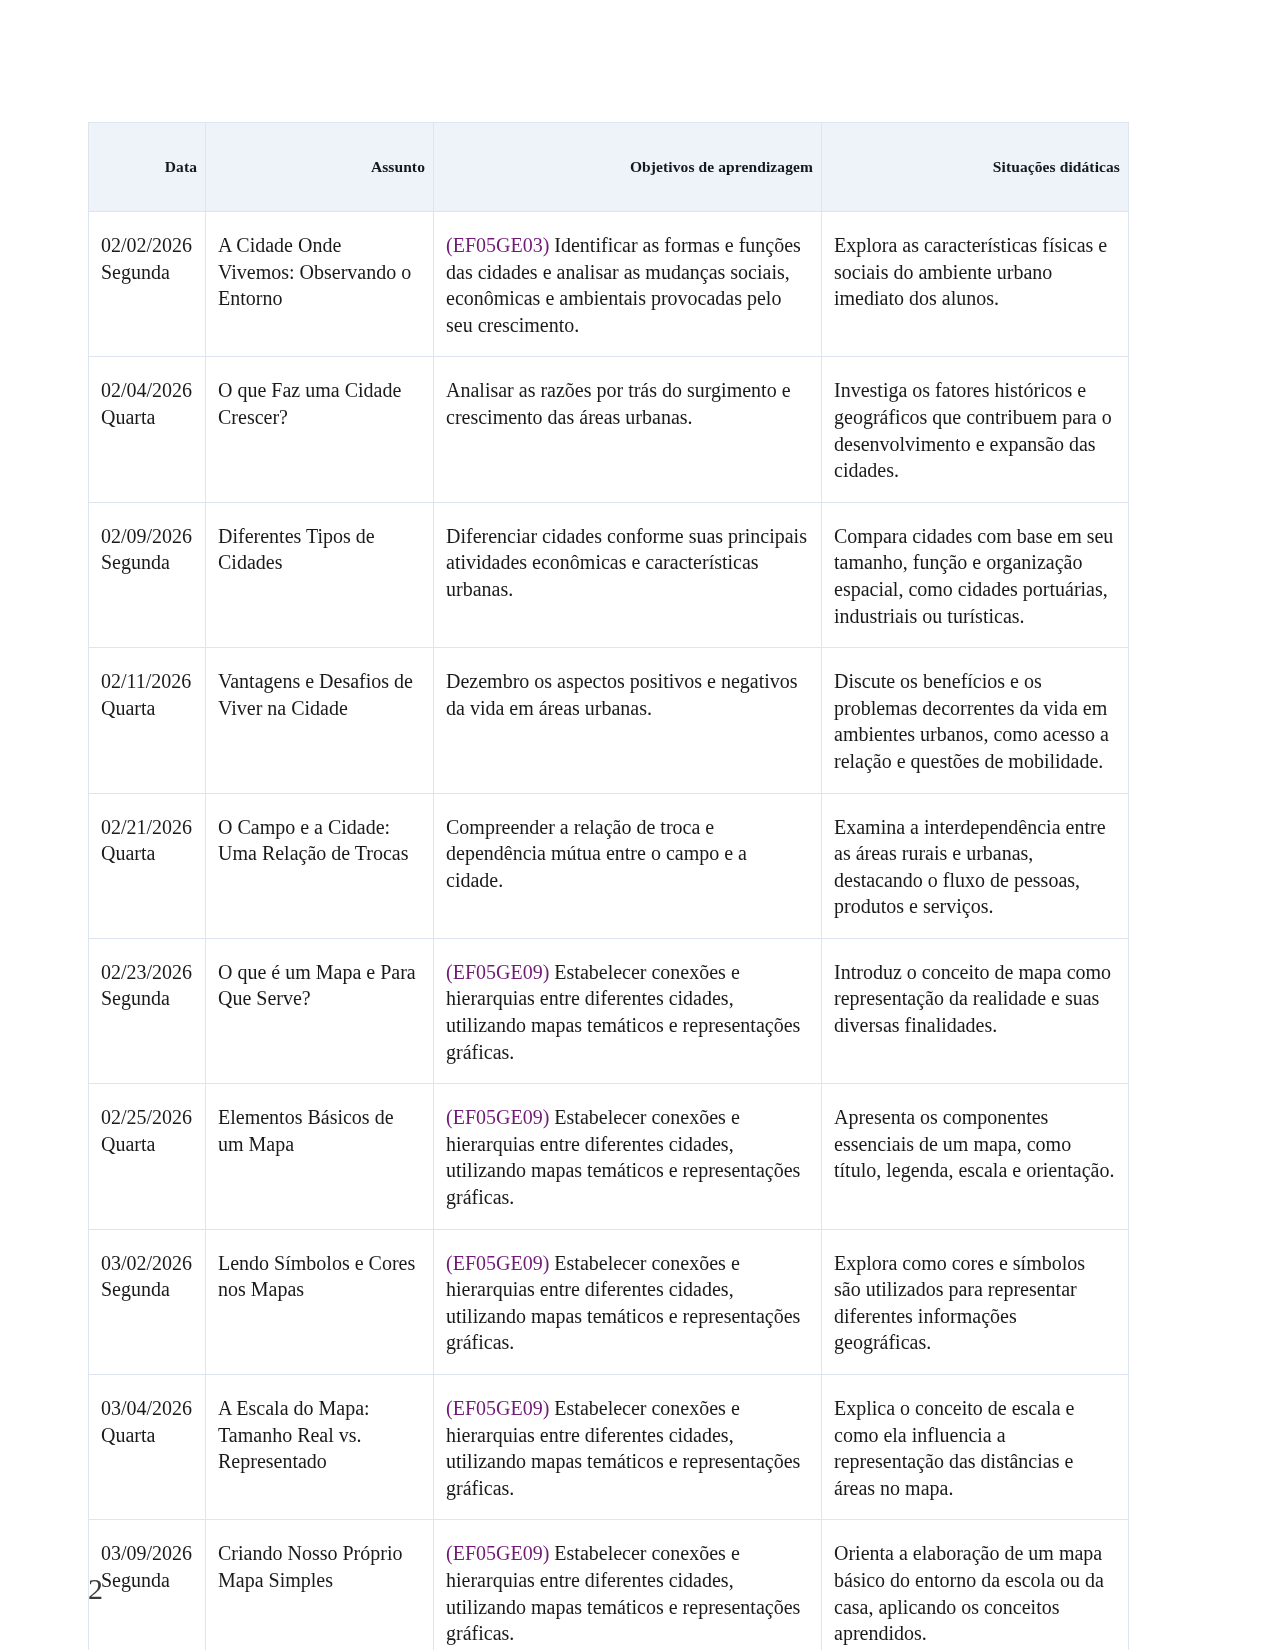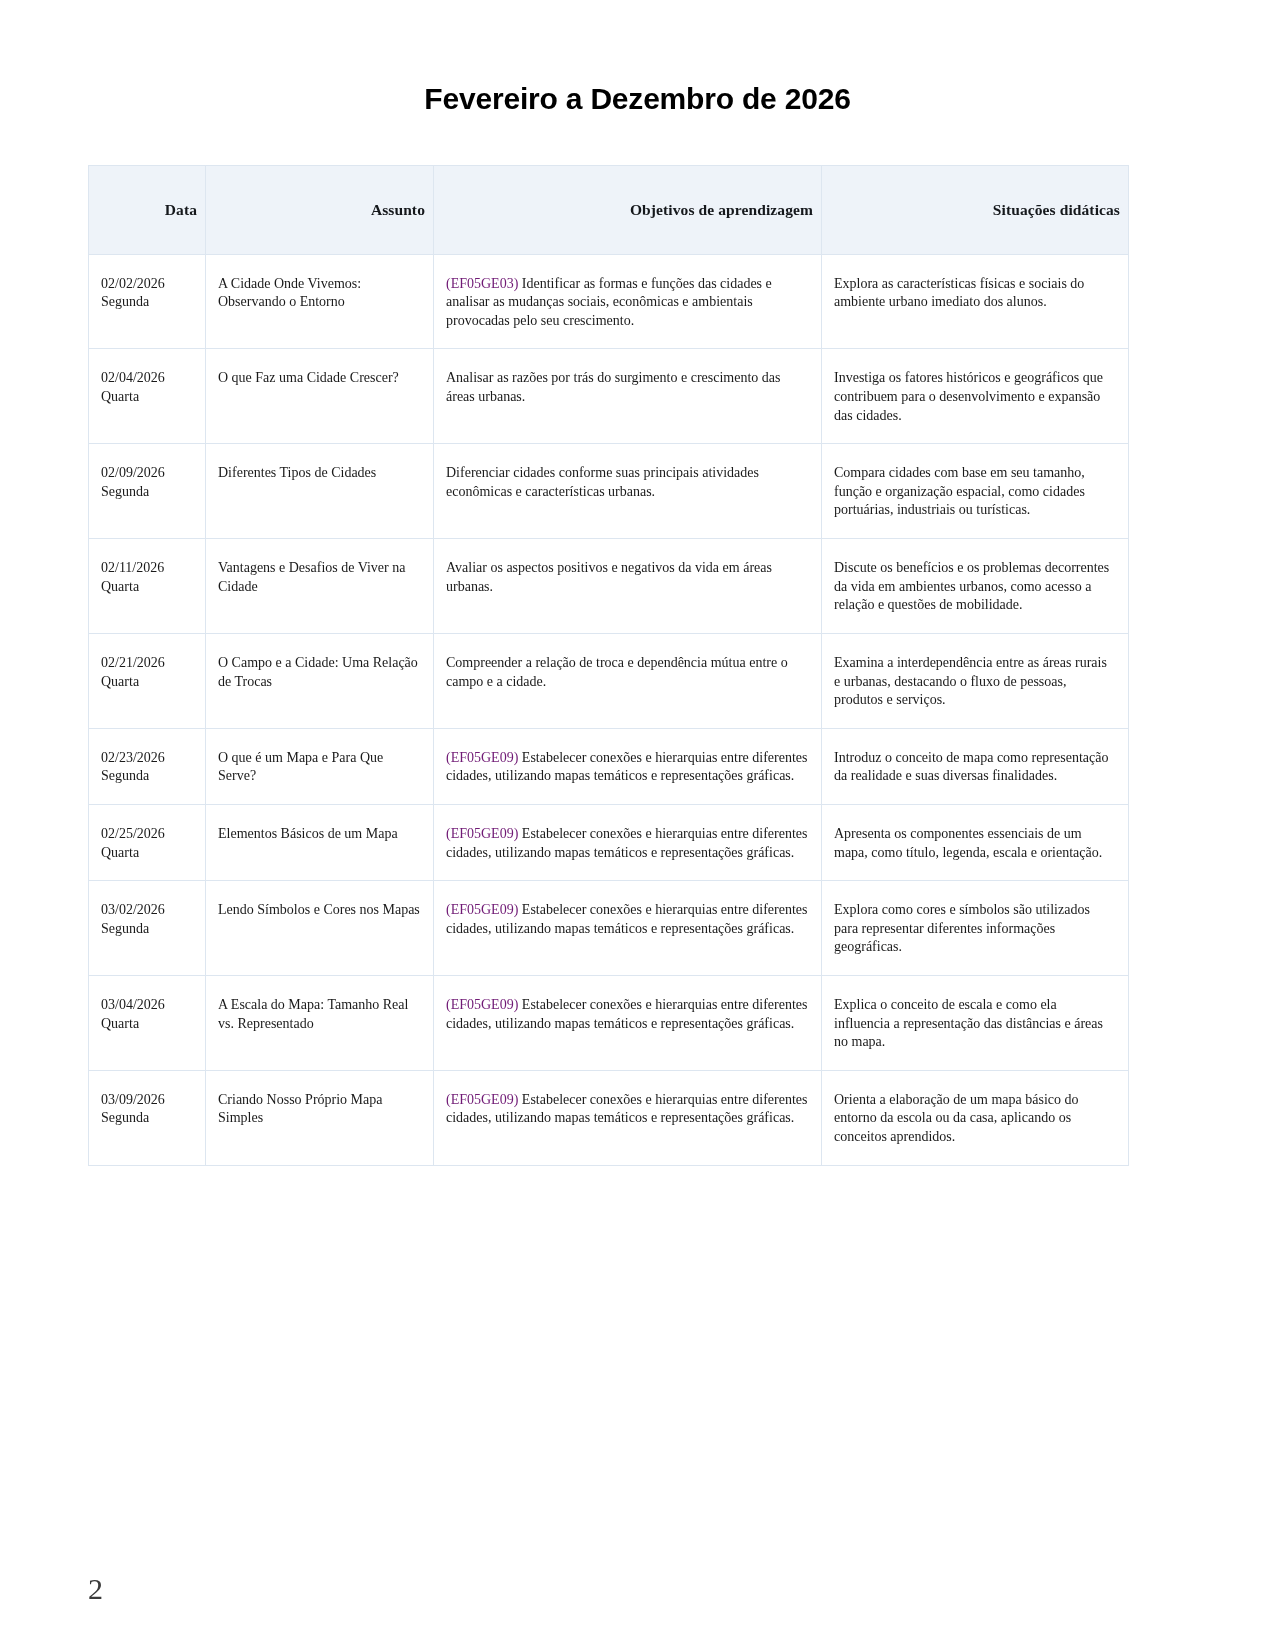--- a/index.html
+++ b/index.html
@@ -61,21 +61,21 @@
     vertical-align: middle;
     font-weight: bold;
     font-size: 15.5px;
     color: #15181c;
     height: 76px;
     padding: 6px 8px;
     letter-spacing: 0.1px;
   }
   table.schedule tbody td {
     padding: 20px 12px 18px 12px;
-    font-size: 14px;
+    font-size: 20px;
     line-height: 1.33;
     color: #1a1a1a;
     margin-top: 30px;
   }
   td.cell-date {
     white-space: nowrap;
     padding-left: 10px;
   }
   td.cell-date .weekday {
     display: block;
@@ -94,21 +94,20 @@
     color: #3a3a3a;
     font-family: "Liberation Serif", "DejaVu Serif", serif;
   }
 </style>
 </head>
 <body>
 
 <div class="page">
 
   <h1 class="doc-title">
-    <span class="line">Fevereiro a Dezembro de 2026</span>
   </h1>
 
   <table class="schedule">
     <colgroup>
       <col class="c-data">
       <col class="c-assunto">
       <col class="c-obj">
       <col class="c-sit">
     </colgroup>
     <thead>
@@ -134,21 +133,21 @@
         </tr>
         <tr>
           <td class="cell-date"><span>02/09/2026</span><span class="weekday">Segunda</span></td>
           <td class="cell-subject">Diferentes Tipos de Cidades</td>
           <td class="cell-obj"><span>Diferenciar cidades conforme suas principais atividades econômicas e características urbanas.</span></td>
           <td class="cell-sit">Compara cidades com base em seu tamanho, função e organização espacial, como cidades portuárias, industriais ou turísticas.</td>
         </tr>
         <tr>
           <td class="cell-date"><span>02/11/2026</span><span class="weekday">Quarta</span></td>
           <td class="cell-subject">Vantagens e Desafios de Viver na Cidade</td>
-          <td class="cell-obj"><span>Avaliar os aspectos positivos e negativos da vida em áreas urbanas.</span></td>
+          <td class="cell-obj"><span>Dezembro os aspectos positivos e negativos da vida em áreas urbanas.</span></td>
           <td class="cell-sit">Discute os benefícios e os problemas decorrentes da vida em ambientes urbanos, como acesso a relação e questões de mobilidade.</td>
         </tr>
         <tr>
           <td class="cell-date"><span>02/21/2026</span><span class="weekday">Quarta</span></td>
           <td class="cell-subject">O Campo e a Cidade: Uma Relação de Trocas</td>
           <td class="cell-obj"><span>Compreender a relação de troca e dependência mútua entre o campo e a cidade.</span></td>
           <td class="cell-sit">Examina a interdependência entre as áreas rurais e urbanas, destacando o fluxo de pessoas, produtos e serviços.</td>
         </tr>
         <tr>
           <td class="cell-date"><span>02/23/2026</span><span class="weekday">Segunda</span></td>

